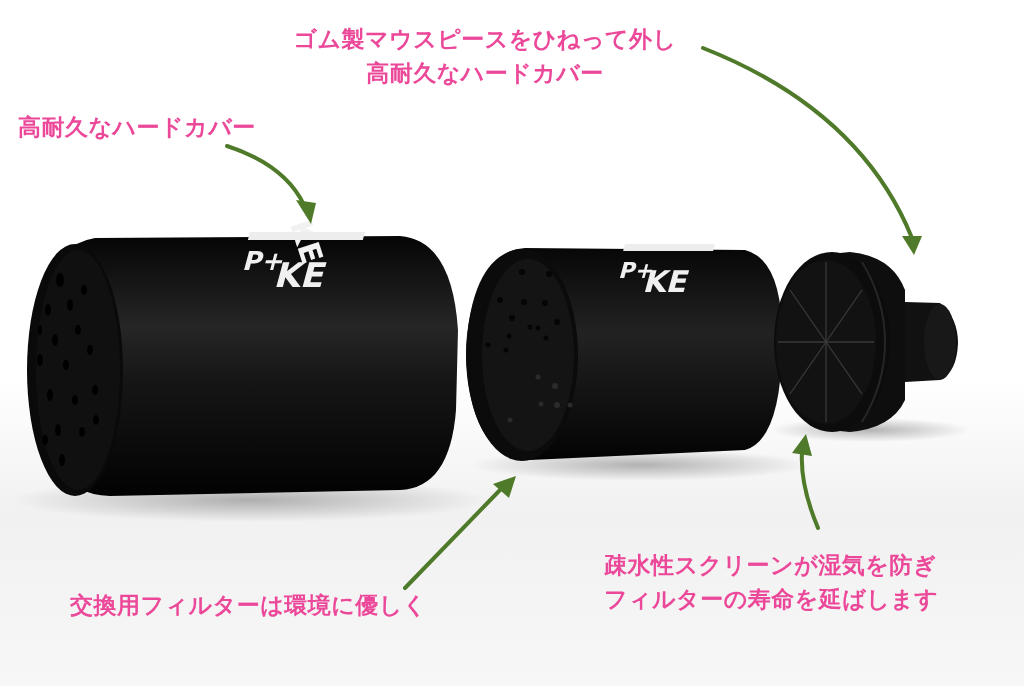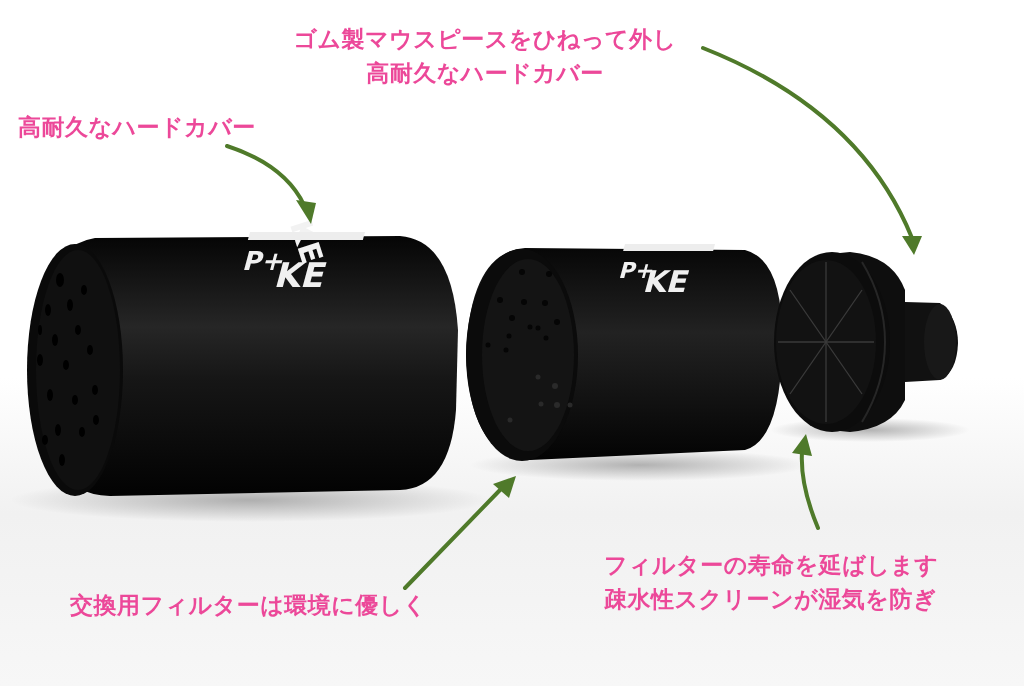--- a/index.html
+++ b/index.html
@@ -159,17 +159,17 @@
 
   <div class="caption" id="cap-cover">
     <span class="line">高耐久なハードカバー</span>
   </div>
 
   <div class="caption" id="cap-filter">
     <span class="line">交換用フィルターは環境に優しく</span>
   </div>
 
   <div class="caption" id="cap-screen">
+    <span class="line">疎水性スクリーンが湿気を防ぎ</span>
     <span class="line">フィルターの寿命を延ばします</span>
-    <span class="line">疎水性スクリーンが湿気を防ぎ</span>
   </div>
 
 </div>
 
 </body></html>

